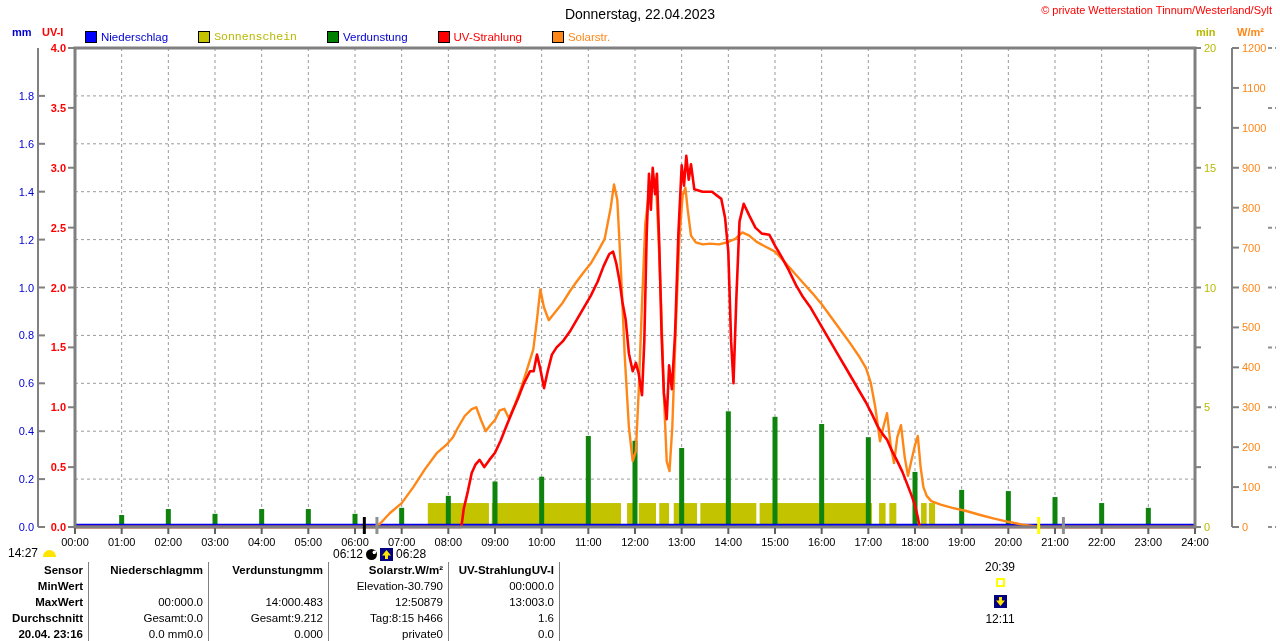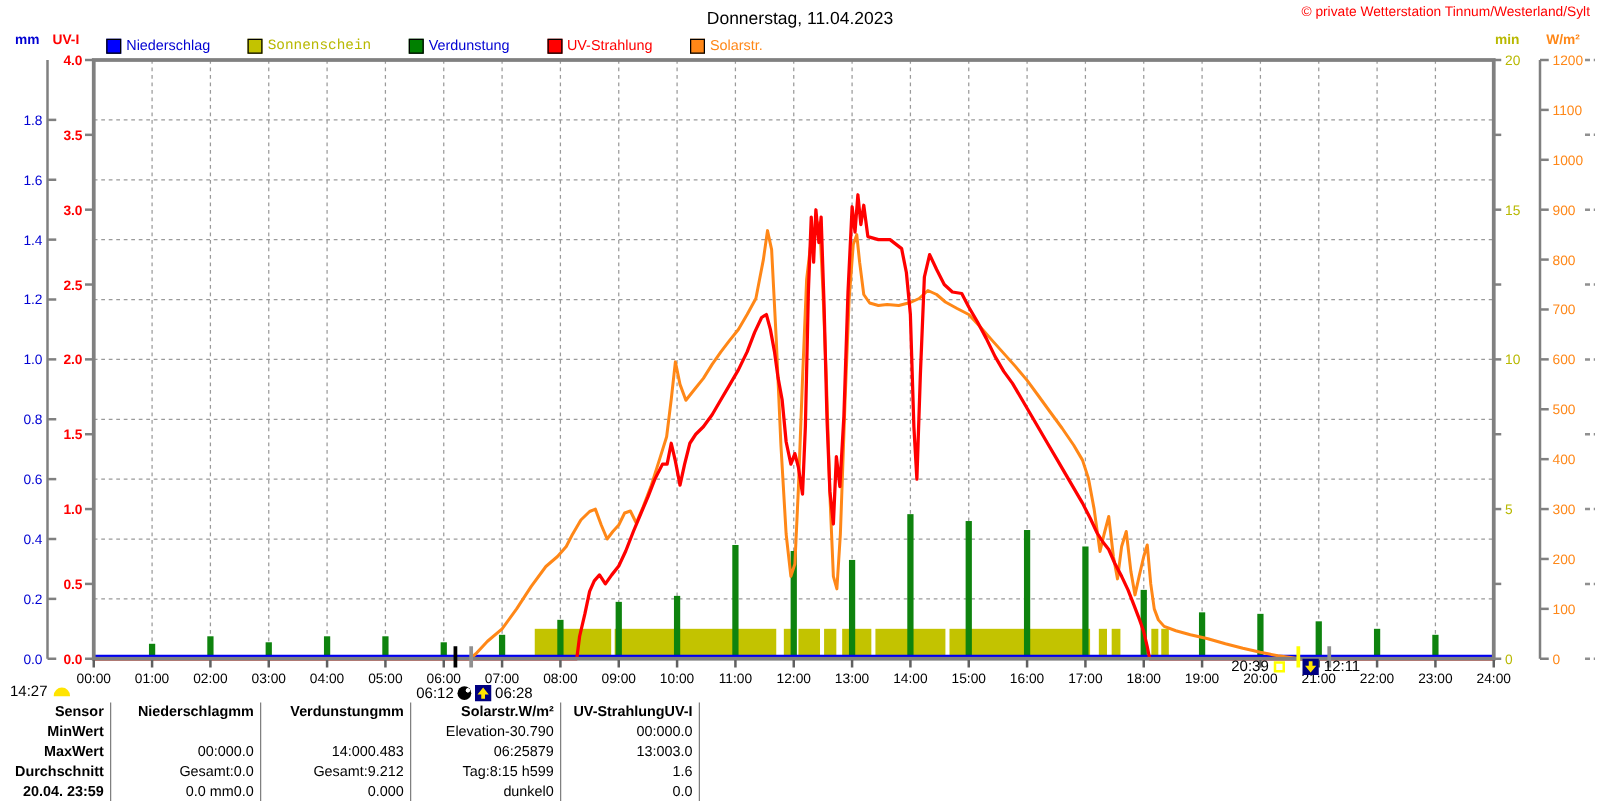--- a/index.html
+++ b/index.html
@@ -12,39 +12,39 @@
   .axhdr.uvi{left:42px;top:26px;color:#ff0000;}
   .axhdr.min{left:1196px;top:26px;color:#b8b800;}
   .axhdr.wm2{left:1237px;top:26px;color:#ff8717;}
   #legend{position:absolute;left:85px;top:30px;display:flex;gap:30px;font-size:11.5px;}
   .leg-item{display:flex;align-items:center;gap:4px;white-space:nowrap;}
   .leg-sq{width:10px;height:10px;border:1px solid #000;display:inline-block;}
   #chart{position:absolute;left:0;top:0;width:1280px;height:560px;}
   .suninfo{position:absolute;display:flex;align-items:center;font-size:12px;white-space:nowrap;text-align:center;}
   #sun-left{left:8px;top:546px;gap:5px;}
   #sun-morning{left:333px;top:547px;gap:3px;}
-  #sun-evening{left:985px;top:526px;gap:4px;}
+  #sun-evening{left:985px;top:560px;gap:4px;flex-direction:column;}
   .moonrise-ic{width:13px;height:7px;background:#ffe400;border-radius:7px 7px 0 0;display:inline-block;}
   .moon-ic{width:11px;height:11px;border-radius:50%;display:inline-block;
            background:radial-gradient(circle at 75% 30%, #fff 0 1.5px, #000 2px);}
   .riseset-ic{width:13px;height:13px;background:#000080;display:inline-block;}
   .sunset-sq-ic{width:5px;height:5px;border:2px solid #ffff00;background:#fff;display:inline-block;}
   #stats{position:absolute;left:0;top:562px;width:561px;height:79px;font-size:11.5px;}
   .scol{position:absolute;top:0;height:90px;box-sizing:border-box;}
   .scol.bl{border-left:1px solid #808080;}
   .scol.br{border-right:1px solid #808080;}
   .srow{height:16px;line-height:16px;display:flex;justify-content:flex-end;
         padding:0 5px;white-space:nowrap;overflow:hidden;}
   .srow.hdr,.srow.lbl{font-weight:bold;}
 </style>
 </head>
 <body>
 
 <div class="page">
-  <div class="title">Donnerstag, 11.04.2023</div>
+  <div class="title">Donnerstag, 22.04.2023</div>
   <div class="copyright">© private Wetterstation Tinnum/Westerland/Sylt</div>
 
   <span class="axhdr mm">mm</span>
   <span class="axhdr uvi">UV-I</span>
   <span class="axhdr min">min</span>
   <span class="axhdr wm2">W/m²</span>
 
   <div id="legend">
       <span class="leg-item">
         <span class="leg-sq" style="background: rgb(0, 0, 255);"></span>
@@ -347,21 +347,21 @@
         </div>
         <div class="srow lbl">
           <span>MaxWert</span>
           <span></span>
         </div>
         <div class="srow lbl">
           <span>Durchschnitt</span>
           <span></span>
         </div>
         <div class="srow lbl">
-          <span>20.04. 23:59</span>
+          <span>20.04. 23:16</span>
           <span></span>
         </div>
       </div>
       <div class="scol bl" style="left: 88px; width: 120px;">
         <div class="srow hdr">
           <span>Niederschlag</span>
           <span>mm</span>
         </div>
         <div class="srow ">
           <span></span>
@@ -405,29 +405,29 @@
       <div class="scol bl" style="left: 328px; width: 120px;">
         <div class="srow hdr">
           <span>Solarstr.</span>
           <span>W/m²</span>
         </div>
         <div class="srow ">
           <span>Elevation</span>
           <span>-30.790</span>
         </div>
         <div class="srow ">
-          <span>06:25</span>
+          <span>12:50</span>
           <span>879</span>
         </div>
         <div class="srow ">
           <span>Tag:8:15 h</span>
-          <span>599</span>
-        </div>
-        <div class="srow ">
-          <span>dunkel</span>
+          <span>466</span>
+        </div>
+        <div class="srow ">
+          <span>private</span>
           <span>0</span>
         </div>
       </div>
       <div class="scol bl br" style="left: 448px; width: 112px;">
         <div class="srow hdr">
           <span>UV-Strahlung</span>
           <span>UV-I</span>
         </div>
         <div class="srow ">
           <span>00:00</span>

